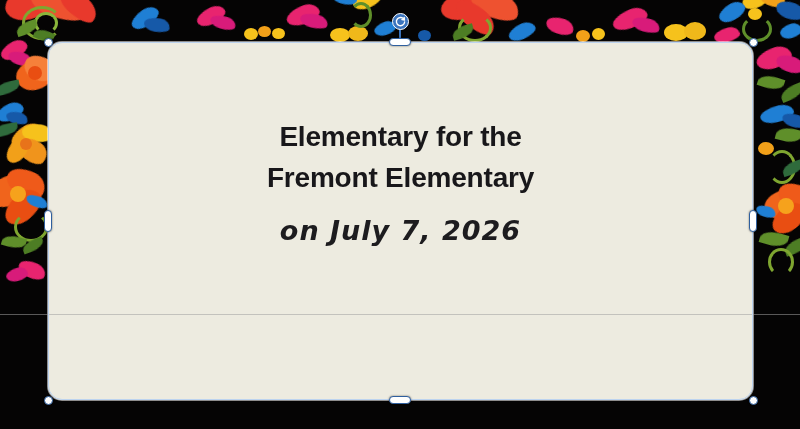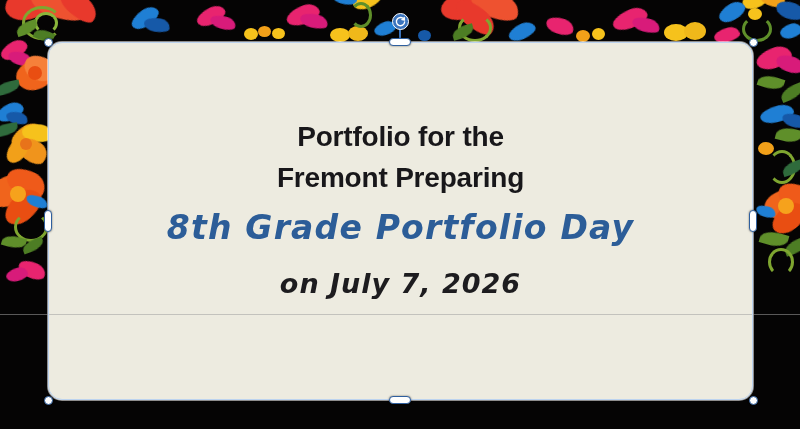--- a/index.html
+++ b/index.html
@@ -274,23 +274,22 @@
     <div class="bloom" style="left:778px; top:198px; width:16px; height:16px; background:#f6a21c;"></div>
     <div class="petal" style="left:756px; top:206px; width:20px; height:11px; background:#1f7fd4; transform:rotate(18deg);"></div>
 
     <div class="leaf" style="left:760px; top:232px; width:28px; height:14px; background:#5f8f2a; transform:rotate(16deg);"></div>
     <div class="leaf" style="left:784px; top:240px; width:24px; height:13px; background:#4d7d24; transform:rotate(-20deg);"></div>
     <div class="stem" style="left:768px; top:248px; width:26px; height:28px; border-color:#7fa630; border-bottom-color:transparent;"></div>
   </div>
 
   <div id="slide-card">
     <div id="card-text">
-      <div class="line-head">Portfolio for the</div>
-      <div class="line-head">Fremont Preparing</div>
-      <div class="line-script-blue">8th Grade Portfolio Day</div>
+      <div class="line-head">Elementary for the</div>
+      <div class="line-head">Fremont Elementary</div>
       <div class="line-script-dark">on July 7, 2026</div>
     </div>
   </div>
 
   <div id="guide-line"></div>
 
   <div id="selection-frame"></div>
 
   <div id="rotate-stem"></div>
   <div id="rotate-handle">

